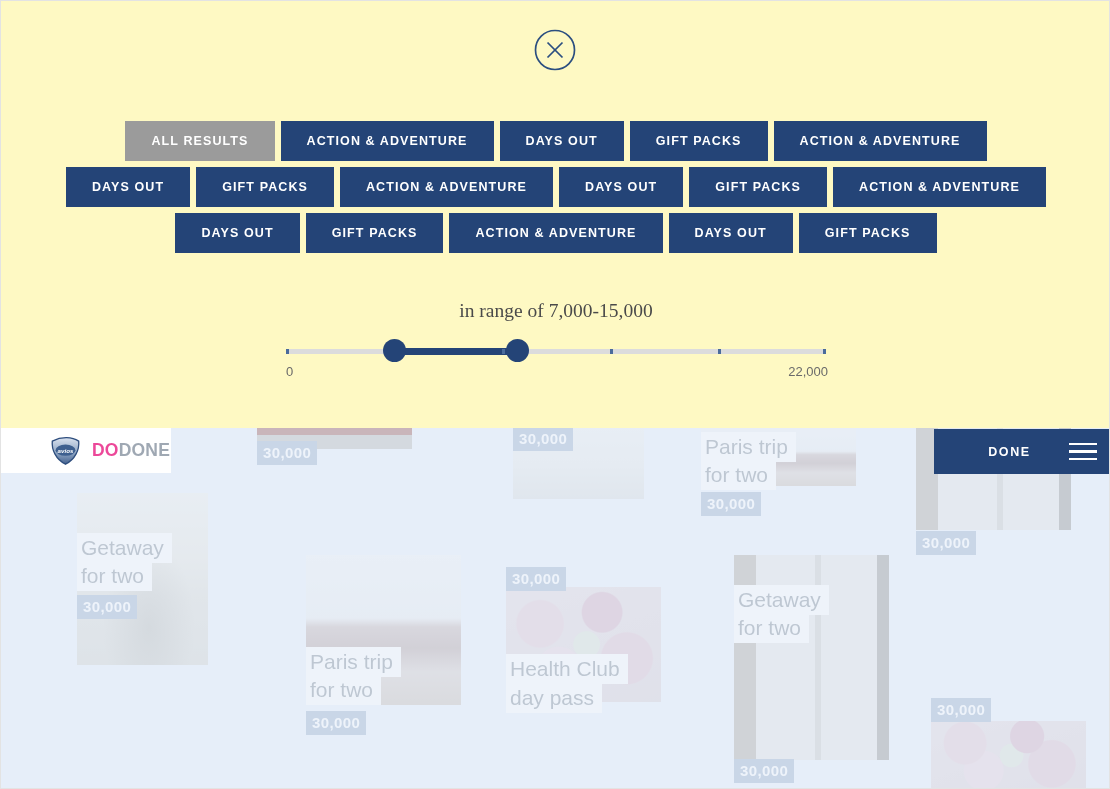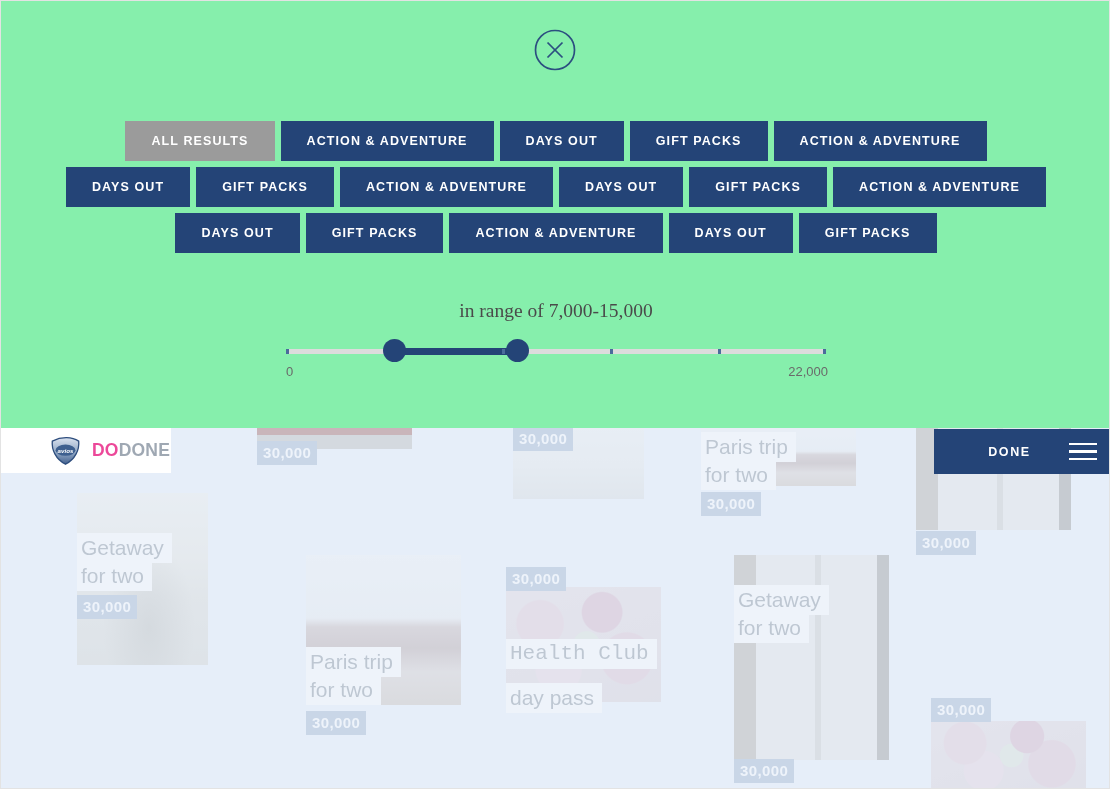--- a/index.html
+++ b/index.html
@@ -98,21 +98,21 @@
   .tex-snow {
     background-image:
       linear-gradient(180deg, #eef0ef 0%, #e4e7e6 55%, #d3d8d7 100%);
   }
 
   
   #modal {
     position: absolute;
     left: 0; top: 0;
     width: 1110px; height: 427px;
-    background: #86efac;
+    background: #fef9c3;
     z-index: 5;
   }
 
   #close-btn {
     position: absolute;
     left: 533px; top: 28px;
     width: 42px; height: 42px;
     cursor: pointer;
   }
 
@@ -283,21 +283,21 @@
         <div class="cap l1" style="top: 92px;">Paris trip</div>
         <div class="cap l2" style="top: 120px;">for two</div>
         <div class="pts" style="top: 156px;">30,000</div>
       </div>
       <div class="bg-card" style="left: 512px; top: 418px; width: 131px; height: 80px;">
         <div class="thumb tex-snow"></div>
         <div class="pts" style="top: 8px;">30,000</div>
       </div>
       <div class="bg-card" style="left: 505px; top: 586px; width: 155px; height: 115px;">
         <div class="thumb tex-macaron"></div>
-        <div class="cap l1" style="top: 52px; font-family: Liberation Mono, monospace;">Health Club</div>
+        <div class="cap l1" style="top: 67px;">Health Club</div>
         <div class="cap l2" style="top: 96px;">day pass</div>
         <div class="pts" style="top: -20px;">30,000</div>
       </div>
       <div class="bg-card" style="left: 700px; top: 425px; width: 155px; height: 60px;">
         <div class="thumb tex-paris"></div>
         <div class="cap l1" style="top: 6px;">Paris trip</div>
         <div class="cap l2" style="top: 34px;">for two</div>
         <div class="pts" style="top: 66px;">30,000</div>
       </div>
       <div class="bg-card" style="left: 733px; top: 554px; width: 155px; height: 205px;">

